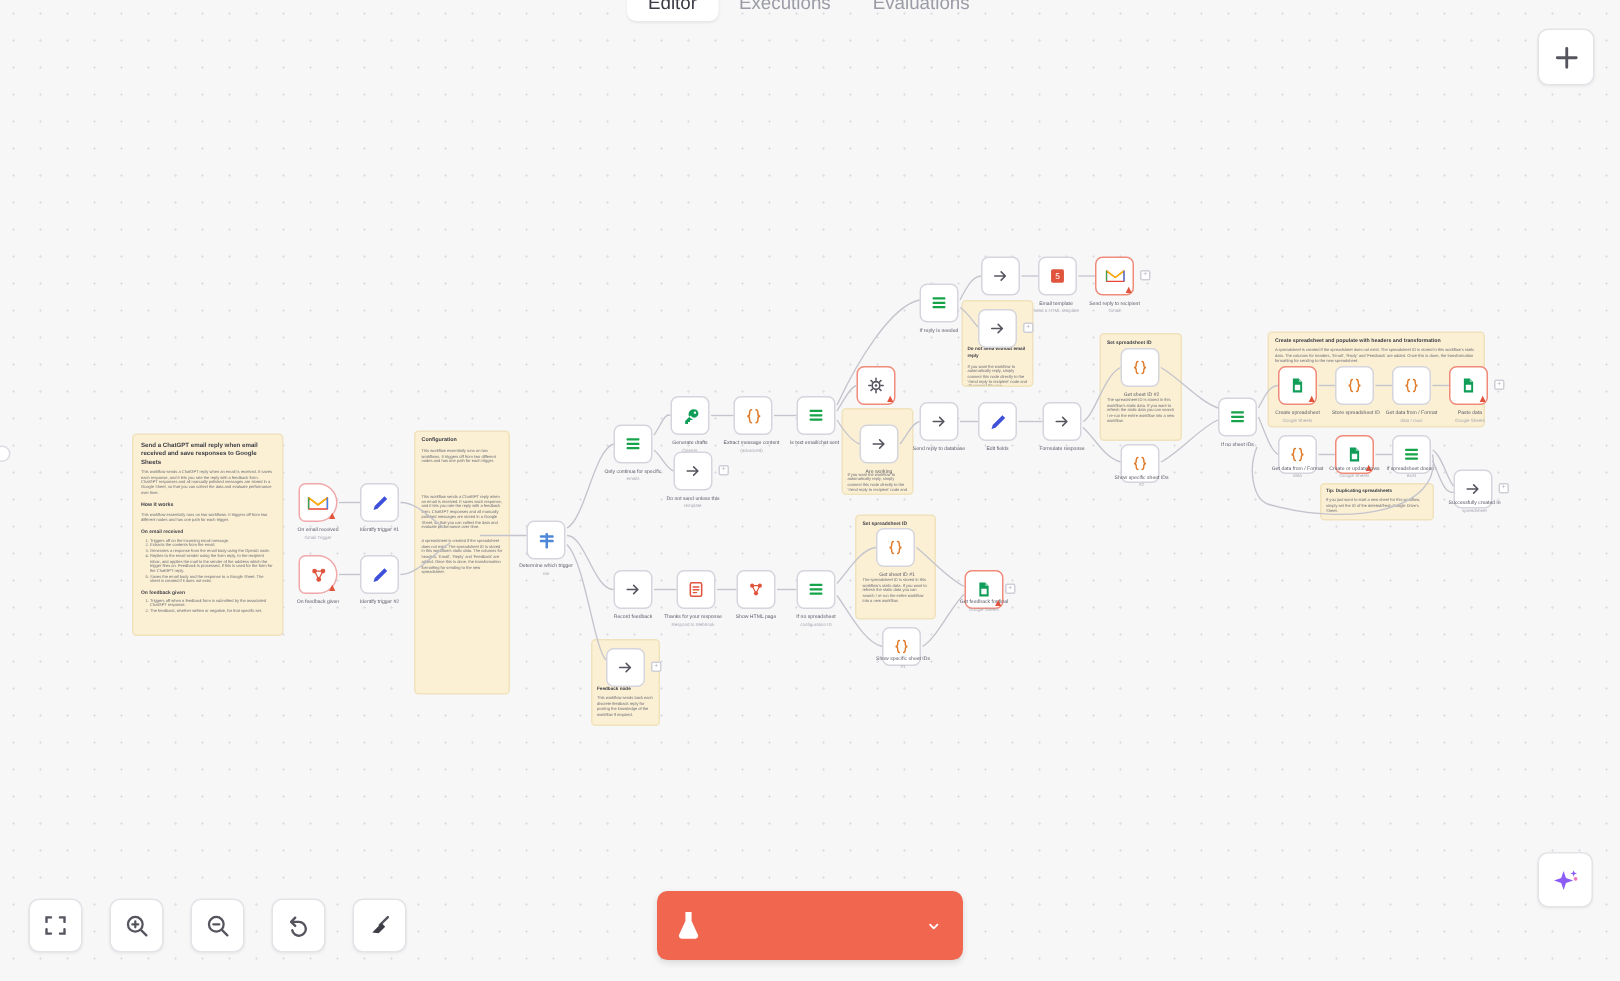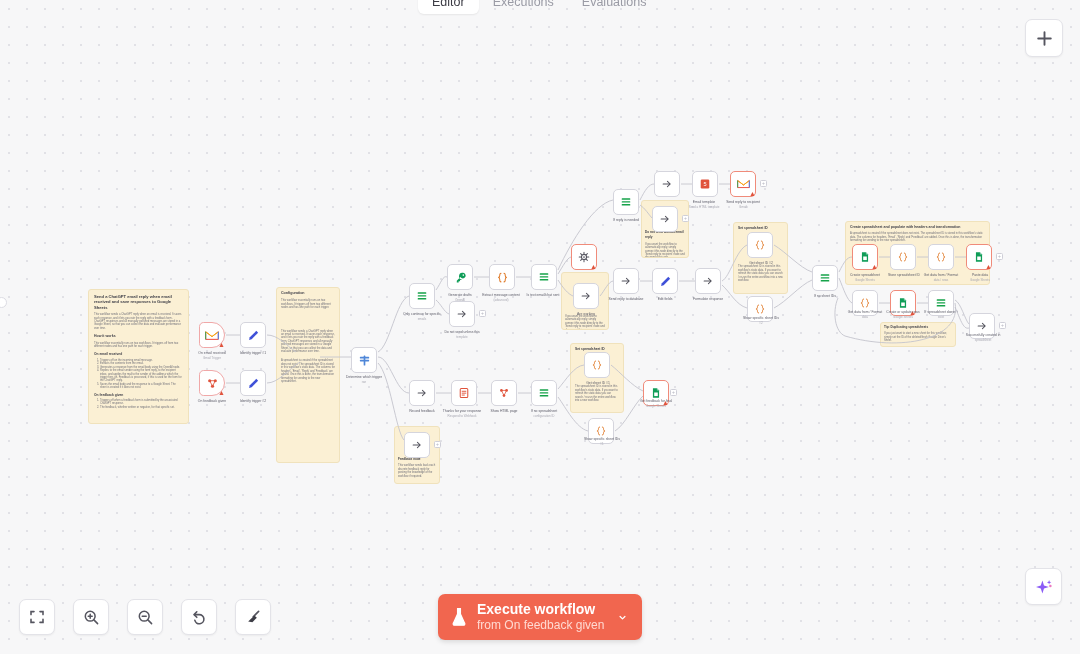--- a/index.html
+++ b/index.html
@@ -138,24 +138,20 @@
       <path d="M13.6 2.4 8.2 7.8" stroke="#55555f" stroke-width="1.6" stroke-linecap="round"></path>
       <path d="M9.4 6.4 11.8 8.8 7.4 13.2 3.2 12.6 Z" fill="#3d3d46"></path>
     </svg>
   </div>
 </div>
 
 <div id="execute-workflow-button">
   <svg width="18" height="20" viewBox="0 0 18 20">
     <path d="M7 1.6h4M7.6 1.6v5.5L3.4 16.2a1.3 1.3 0 0 0 1.2 2h8.8a1.3 1.3 0 0 0 1.2-2L10.4 7.1V1.6" fill="#fff" stroke="#fff" stroke-width="1.3" stroke-linejoin="round"></path>
   </svg>
-  <div>
-    <div class="ex-label">Execute workflow</div>
-    <div class="ex-sub">from On feedback given</div>
-  </div>
   <svg class="chev" width="13" height="13" viewBox="0 0 13 13" style="margin-left:auto;margin-right:3px;">
     <path d="M3 5 L6.5 8.5 L10 5" fill="none" stroke="#fff" stroke-width="1.8" stroke-linecap="round" stroke-linejoin="round"></path>
   </svg>
 </div>
 
 <div class="sticky" style="left:88px; top:289px; width:101px; height:135px; padding:4px 5px;">
   <div class="stitle">Send a ChatGPT email reply when email received and save responses to Google Sheets</div>
   <div class="sbody" style="margin-top:3px;">This workflow sends a ChatGPT reply when an email is received. It saves each response, and it lets you rate the reply with a feedback form. ChatGPT responses and all manually polished messages are stored in a Google Sheet, so that you can collect the data and evaluate performance over time.</div>
   <div class="stitle" style="margin-top:4px;font-size:3.5px;">How it works</div>
   <div class="sbody" style="margin-top:2px;">This workflow essentially runs on two workflows. It triggers off from two different nodes and has one path for each trigger.</div>

